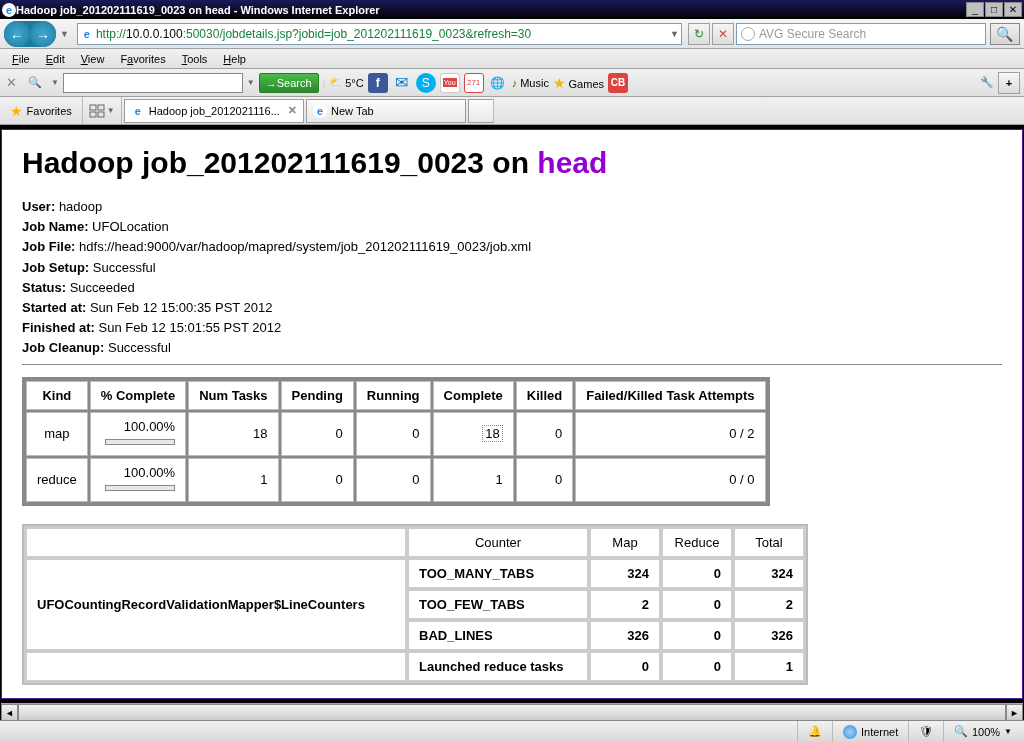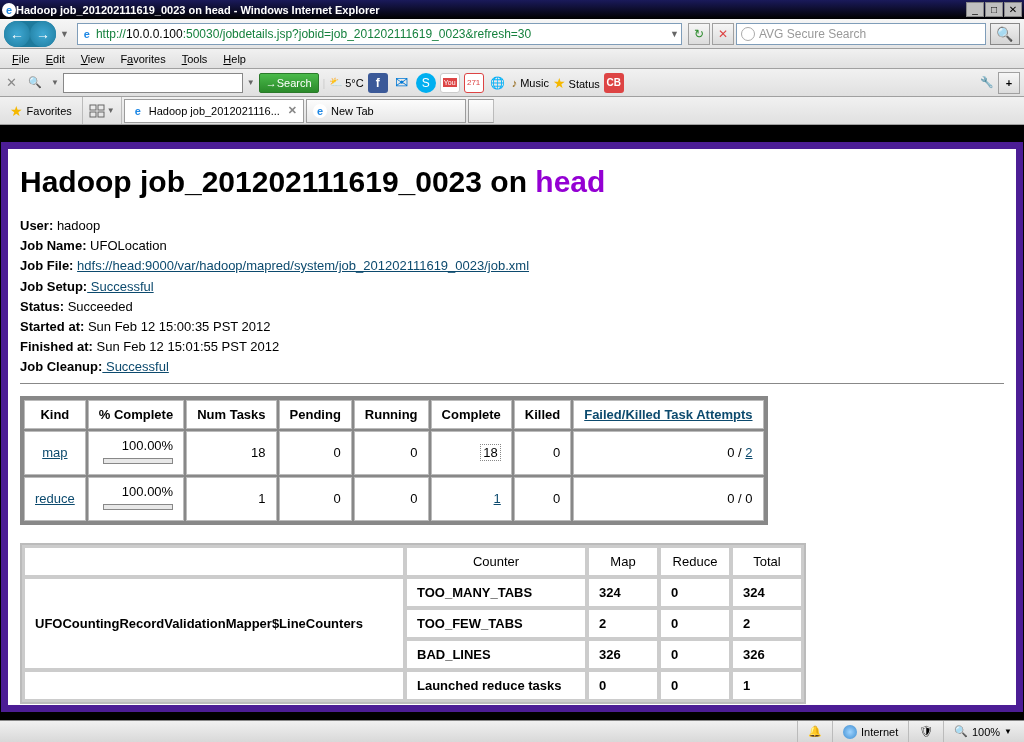--- a/index.html
+++ b/index.html
@@ -43,40 +43,40 @@
 
 .favbar { background: linear-gradient(#f1f1f1,#e0e0e0); height: 28px; display: flex; align-items: center; border-bottom: 1px solid #a0a0a0; }
 .fav-btn { display:flex; align-items:center; padding:3px 10px; gap:4px; border-right:1px solid #bbb; height:100%; font-size:11px; }
 .fav-star { color:#f5b800; font-size:14px; }
 .thumb-btn { padding:3px 6px; border-right:1px solid #bbb; height:100%; display:flex; align-items:center; }
 .tab { background: linear-gradient(#fcfcfc,#e8e8e8); border:1px solid #9c9c9c; height:24px; display:flex; align-items:center; padding:0 6px; gap:4px; font-size:11px; margin-left:2px; min-width:160px; }
 .tab .close { color:#888; font-weight:bold; margin-left:4px; }
 .tab-active { background:#fff; }
 .newtab-plus { width:26px; border-right:1px solid #bbb; }
 
-.content { background:#fff; height: 570px; overflow:auto; padding: 8px 12px; border:7px solid #4c1d95; margin:17px 1px; }
+.content { background:#fff; height: 570px; overflow:auto; padding: 8px 20px; border:1px solid #4c1d95; margin:4px 1px; }
 h1 { font-family: Arial; font-size: 30px; font-weight: bold; margin: 8px 0 18px 0; }
 h1 .head { color: #9400d3; }
 .meta { font-size: 13px; line-height: 1.4; margin-bottom: 2px; }
 .meta b { font-weight: bold; }
-.meta a, .link { color: #0c4a6e; text-decoration: underline; }
+.meta a, .link { color: #000000; }
 hr.sep { margin: 6px 0 12px 0; border:none; border-top:1px solid #888; }
 
 table.task { border-collapse: separate; border-spacing: 2px; border: 2px solid #888; background:#888; margin-bottom:18px; }
 table.task th, table.task td { background:#fff; border:1px solid #bbb; padding:6px 10px; font-size:13px; }
 table.task th { font-weight:bold; text-align:center; }
 table.task td { text-align:right; }
 table.task td.kind { text-align:center; }
 table.task td .pct-bar { display:inline-block; width:70px; height:6px; border:1px solid #888; background:#e8e8e8; vertical-align:middle; }
 .dotted-box { border:1px dotted #888; padding:0 2px; }
 
 table.counter { border-collapse: separate; border-spacing: 2px; border: 2px solid #bbb; background:#ccc; }
 table.counter th, table.counter td { background:#fff; border:1px solid #ccc; padding:6px 10px; font-size:13px;font-weight:bold; }
 table.counter th { font-weight:normal; text-align:center; }
-table.counter td.num { text-align:left; }
+table.counter td.num { text-align:right; }
 table.counter td.name { text-align:left; }
 
 .statusbar { background: linear-gradient(#f1f1f1,#d8d8d8); height: 22px; display:flex; align-items:center; border-top:1px solid #888; font-size:11px; padding:0 2px; position:absolute; bottom:0; width:1024px; }
 .statusbar .cell { border-left:1px solid #bbb; padding:0 10px; height:100%; display:flex; align-items:center; gap:4px; }
 .statusbar .flex { flex:1; border-left:none; }
 .globe { width:14px; height:14px; border-radius:50%; background:radial-gradient(#9fd4ff,#3a8acf); display:inline-block; }
 .scrollbar-h { height:17px; background:#e8e8e8; border-top:1px solid #aaa; position:relative; margin:0 1px; }
 .scrollbar-h .arrow { width:17px; height:17px; background:linear-gradient(#f4f4f4,#ccc); border:1px solid #888; position:absolute; top:0; display:flex; align-items:center; justify-content:center; font-size:9px; }
 .scrollbar-h .thumb { position:absolute; top:0; left:17px; right:17px; height:17px; background:linear-gradient(#f4f4f4,#ccc); border:1px solid #888; }
 
@@ -141,21 +141,21 @@
   </span>
   <span class="tool-ico fb">f</span>
   <span class="tool-ico mail">✉</span>
   <span class="tool-ico skype">S</span>
   <span class="tool-ico yt">
       <span style="background:#d44;color:#fff;font-size:7px;padding:1px;">You</span>
     </span>
   <span class="tool-ico cal">271</span>
   <span class="tool-ico">🌐</span>
   <span><span class="music-ico">♪</span> <span>Music</span></span>
-  <span><span class="star">★</span> <span>Status</span></span>
+  <span><span class="star">★</span> <span>Games</span></span>
   <span class="tool-ico cb">CB</span>
   <span class="spacer"></span>
   <span style="color:#888;">🔧</span>
   <span class="nav-btn" style="font-weight:bold;">+</span>
 </div>
 
 <div class="favbar">
   <div class="fav-btn">
     <span class="fav-star">★</span>
     <span>Favorites</span>

